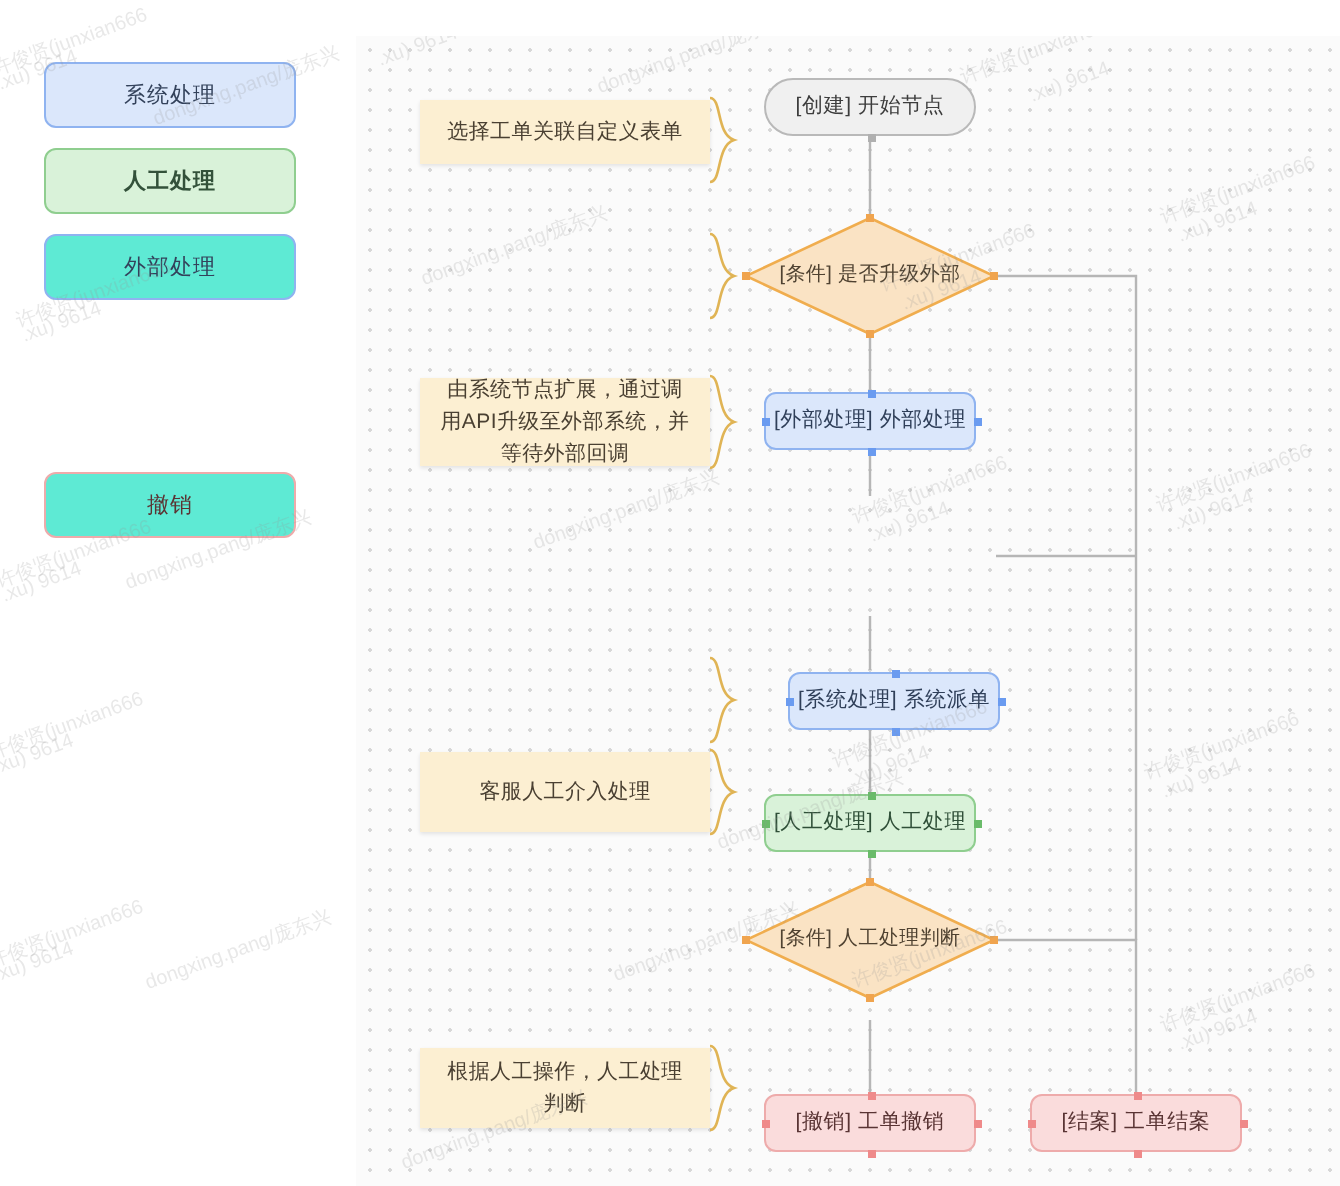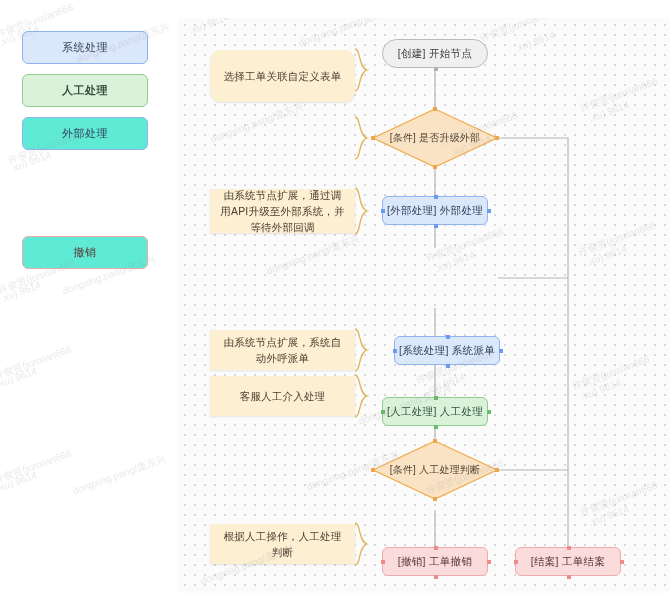--- a/index.html
+++ b/index.html
@@ -270,41 +270,38 @@
       <path d="M 257 492 L 257 528"></path>
 
       <path d="M 320 120 L 390 120 L 390 452"></path>
 
       <path d="M 320 260 L 390 260"></path>
 
       <path d="M 320 452 L 390 452 L 390 528"></path>
     </g>
   </svg>
 
-  <div class="note" style="left:32px; top:32px; height:52px;border-radius:11px;">
+  <div class="note" style="left:32px; top:32px; height:32px;">
     <span>选择工单关联自定义表单</span>
   </div>
   <svg class="brace" style="left:176px; top:30px;" width="16" height="44" viewBox="0 0 16 44">
     <path d="M1 1 C7 1 4 19 13 22 C4 25 7 43 1 43" fill="none" stroke="#e0b455" stroke-width="1.3"></path>
   </svg>
 
   <svg class="brace" style="left:176px; top:98px;" width="16" height="44" viewBox="0 0 16 44">
     <path d="M1 1 C7 1 4 19 13 22 C4 25 7 43 1 43" fill="none" stroke="#e0b455" stroke-width="1.3"></path>
   </svg>
 
   <div class="note" style="left:32px; top:171px; height:44px;">
     <span>由系统节点扩展，通过调用API升级至外部系统，并等待外部回调</span>
   </div>
   <svg class="brace" style="left:176px; top:169px;" width="16" height="48" viewBox="0 0 16 48">
     <path d="M1 1 C7 1 4 21 13 24 C4 27 7 47 1 47" fill="none" stroke="#e0b455" stroke-width="1.3"></path>
   </svg>
 
-  <div class="note" style="left:32px; top:312px; height:40px;">
-    <span>由系统节点扩展，系统自动外呼派单</span>
-  </div>
   <svg class="brace" style="left:176px; top:310px;" width="16" height="44" viewBox="0 0 16 44">
     <path d="M1 1 C7 1 4 19 13 22 C4 25 7 43 1 43" fill="none" stroke="#e0b455" stroke-width="1.3"></path>
   </svg>
 
   <div class="note" style="left:32px; top:358px; height:40px;">
     <span>客服人工介入处理</span>
   </div>
   <svg class="brace" style="left:176px; top:356px;" width="16" height="44" viewBox="0 0 16 44">
     <path d="M1 1 C7 1 4 19 13 22 C4 25 7 43 1 43" fill="none" stroke="#e0b455" stroke-width="1.3"></path>
   </svg>

